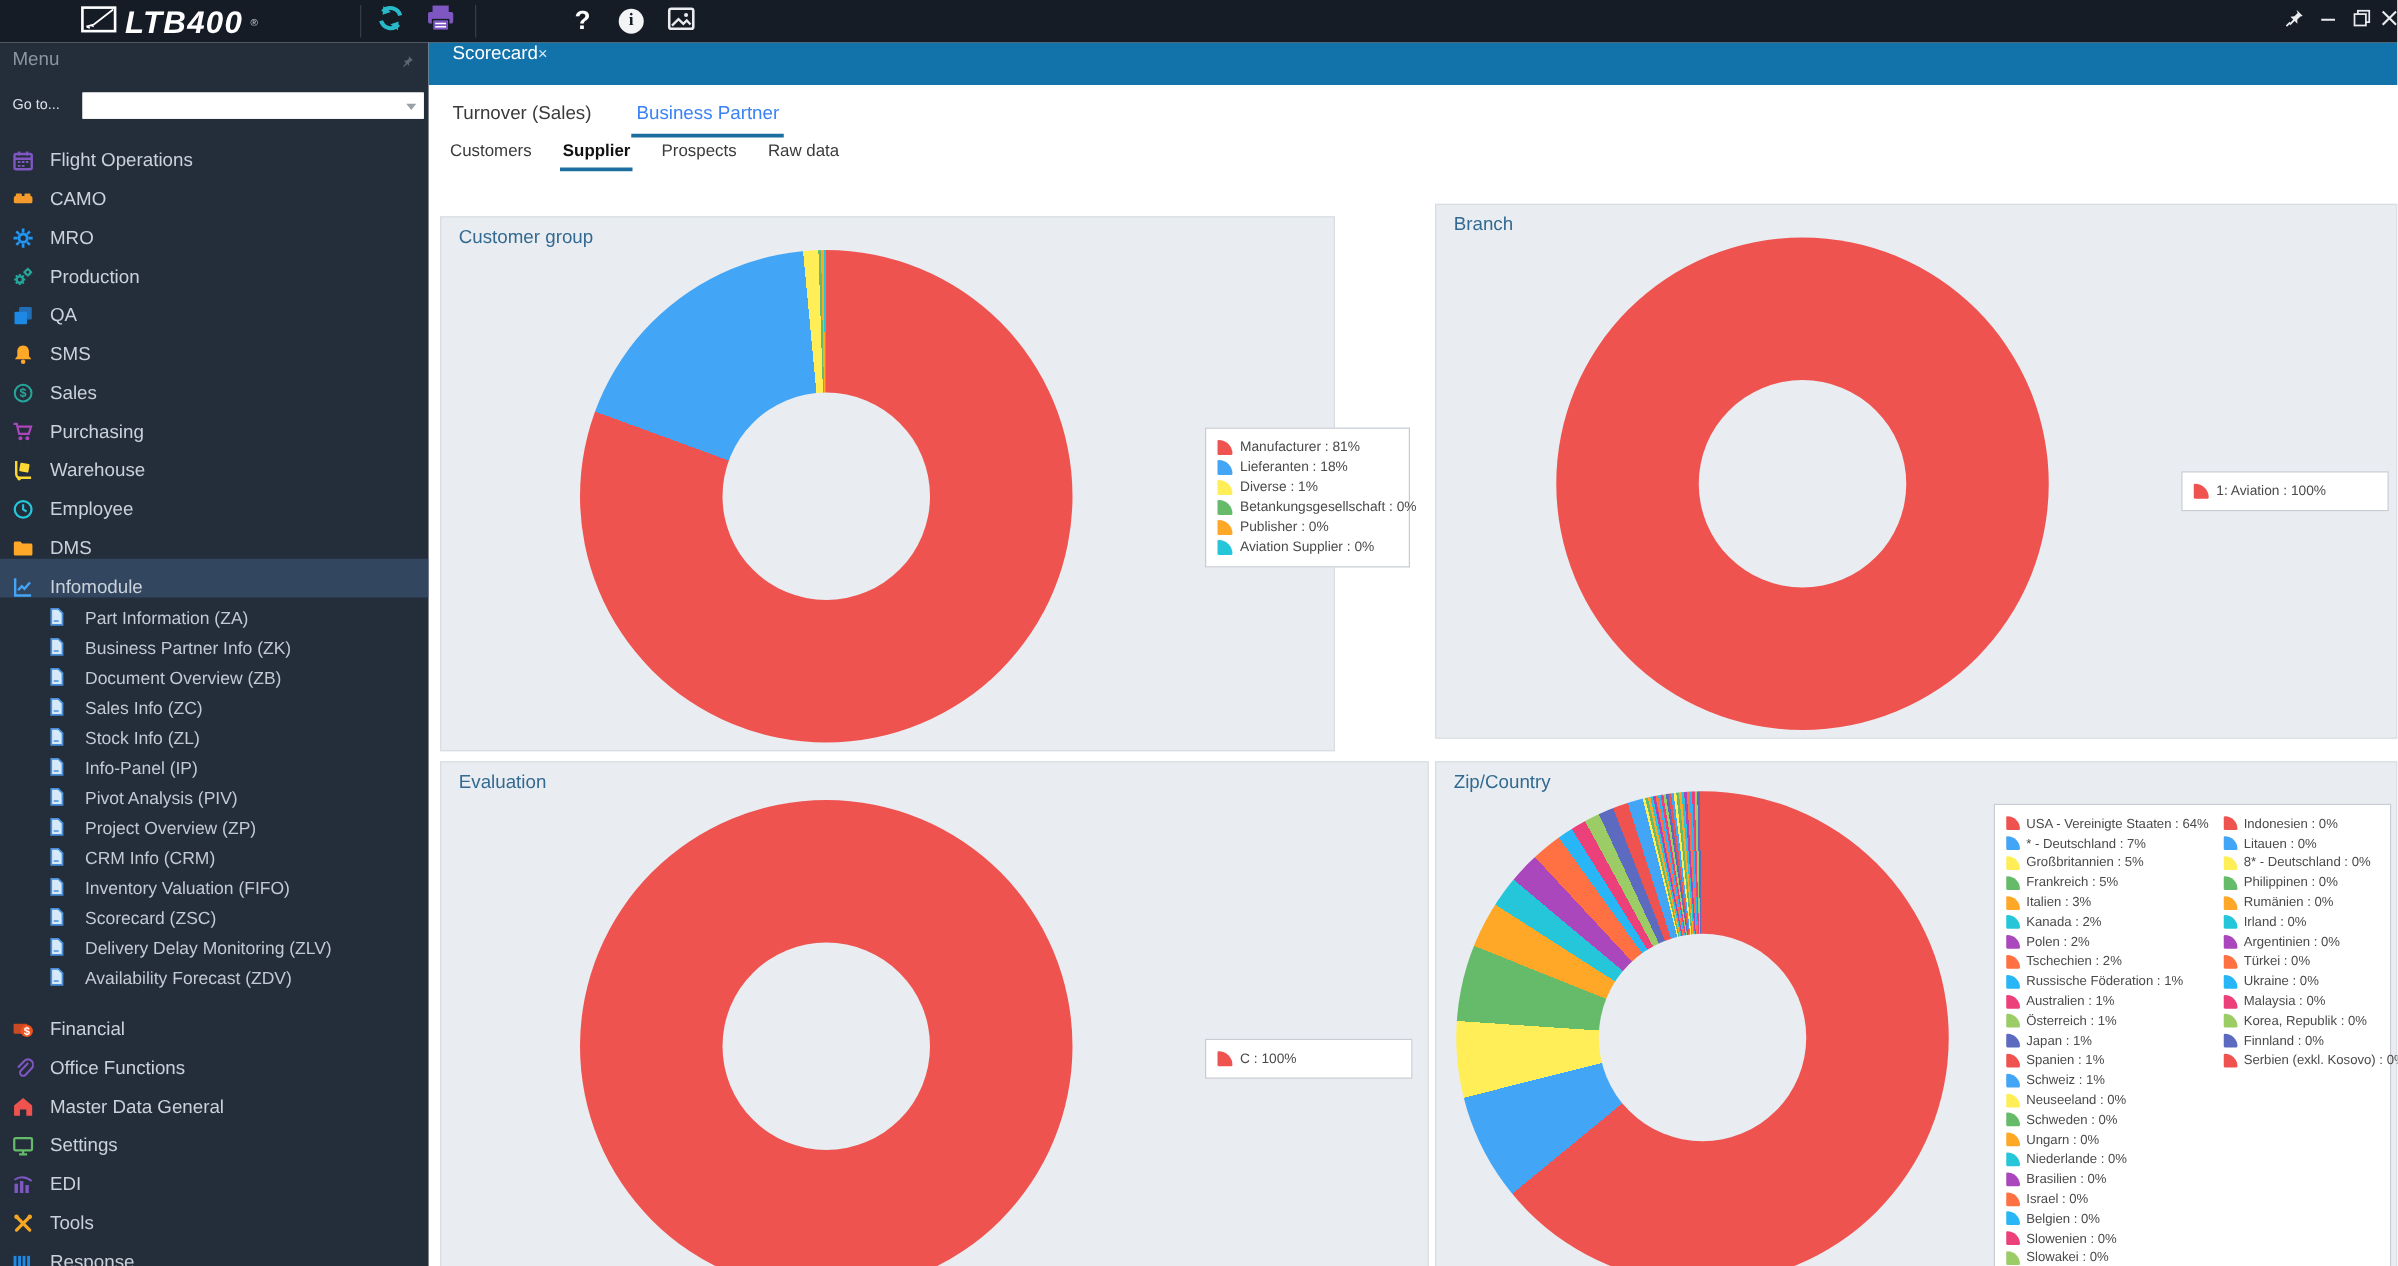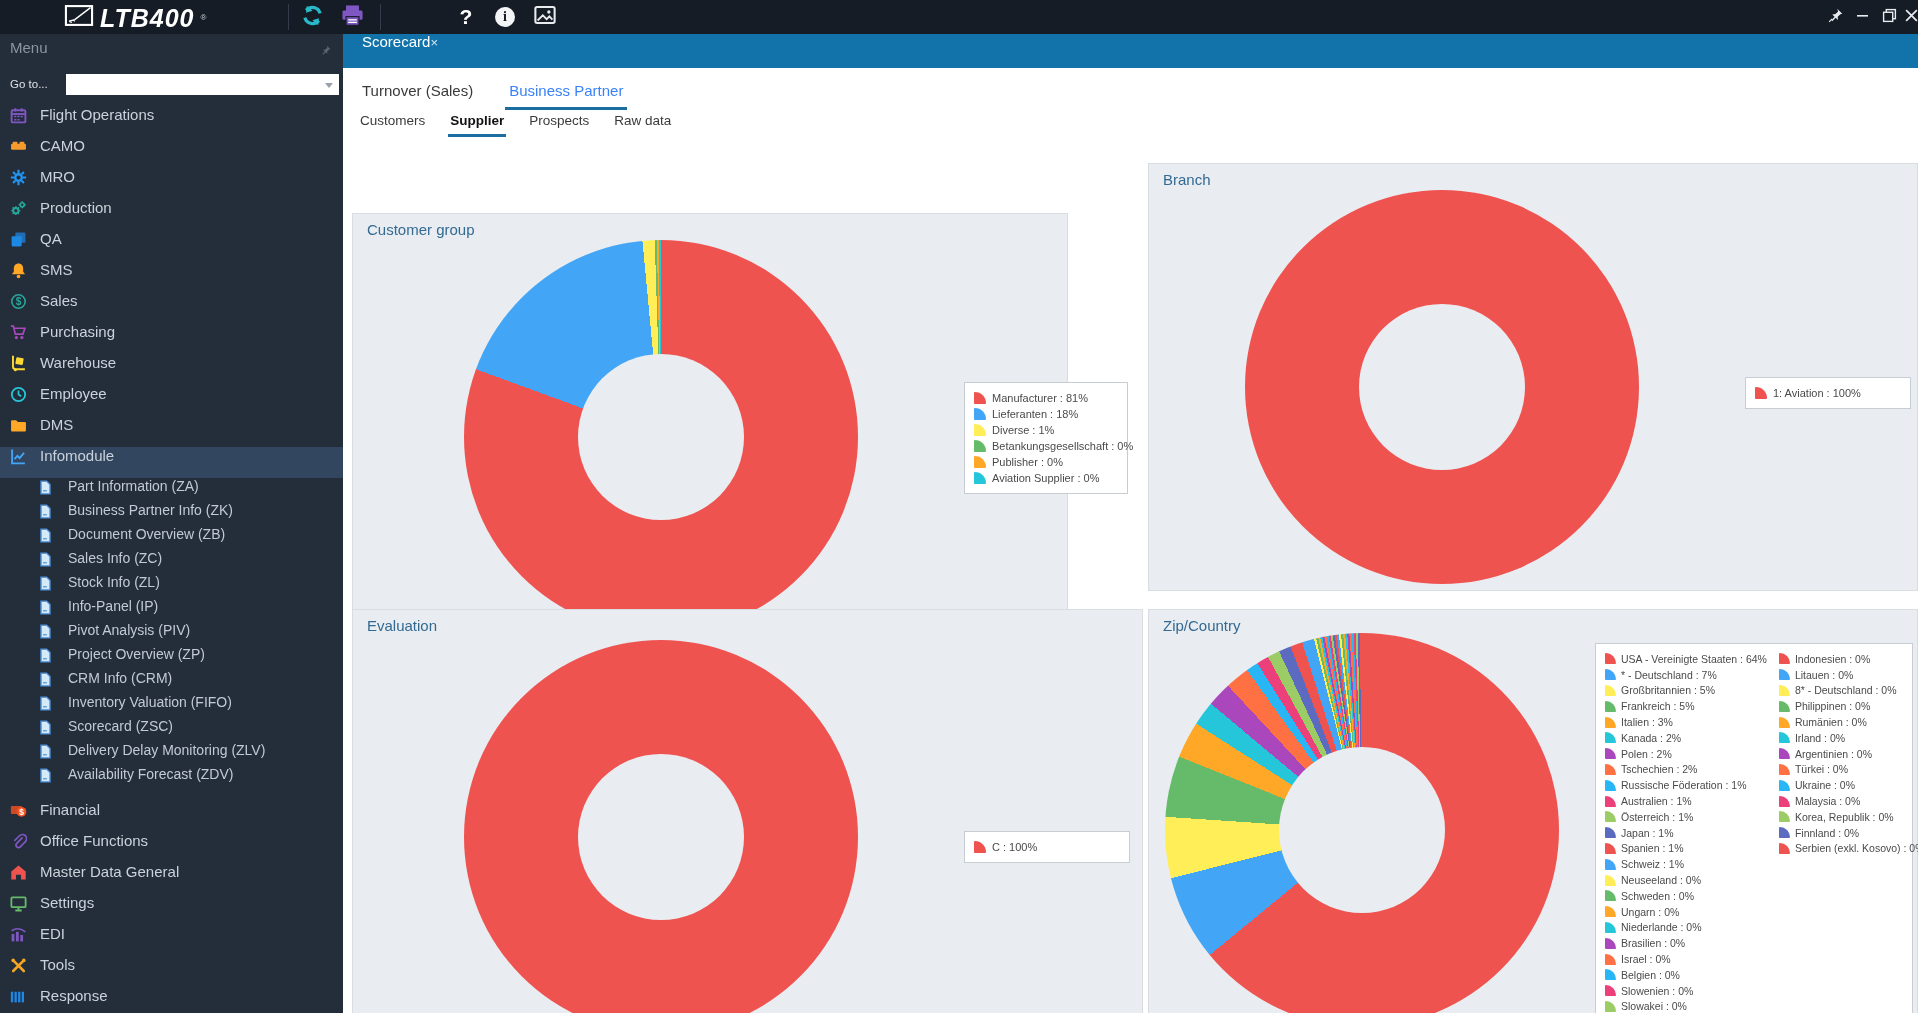--- a/index.html
+++ b/index.html
@@ -19,31 +19,31 @@
   
   .sidebar{position:absolute;left:0;top:34px;width:343px;height:979px;background:#242D3A;overflow:hidden;}
   .menu-header{position:absolute;left:0;top:0;width:343px;height:30px;}
   .menu-title{position:absolute;left:10px;top:5px;font-size:15px;color:#8B95A2;}
   .menu-pin{position:absolute;right:12px;top:8px;opacity:.55;}
   .goto-row{position:absolute;left:0;top:38px;width:343px;height:26px;}
   .goto-label{position:absolute;left:10px;top:6px;font-size:11.5px;color:#DDE2E8;}
   .combo{position:absolute;left:66px;top:2px;width:273px;height:21px;background:#fff;border:1px solid #fff;box-sizing:border-box;}
   .combo-arrow{position:absolute;right:5px;top:8px;width:0;height:0;border-left:4px solid transparent;border-right:4px solid transparent;border-top:5px solid #9aa0a8;}
   .nav{position:absolute;left:0;top:72px;width:343px;}
-  .nav-item{display:flex;align-items:flex-start;height:31px;padding-left:9px;cursor:pointer;}
+  .nav-item{display:flex;align-items:flex-end;height:31px;padding-left:9px;cursor:pointer;}
   .nav-item .nav-label{font-size:15px;color:#CAD2DB;margin-left:13px;white-space:nowrap;}
   .nav-item.sub{height:24px;padding-left:36px;}
   .nav-item.sub .nav-label{font-size:14px;color:#C2CAD4;margin-left:14px;}
   .nav-item.selected{background:#33465F;}
   .nav-item.gap{margin-top:11px;}
   .nav-icon{display:flex;align-items:center;justify-content:center;width:18px;height:18px;flex:0 0 18px;}
   
   .main{position:absolute;left:343px;top:34px;width:1575px;height:979px;background:#fff;}
   .doc-tabbar{position:absolute;left:0;top:0;width:1575px;height:34px;background:#1173AA;}
-  .doc-tab{position:absolute;left:19px;top:0;height:16px;display:flex;align-items:flex-end;color:#fff;font-size:15px;cursor:pointer;}
+  .doc-tab{position:absolute;left:19px;top:0;height:16px;display:flex;align-items:center;color:#fff;font-size:15px;cursor:pointer;}
   .doc-close{color:#D8E9F4;font-size:13px;cursor:pointer;}
   .tabs-l1{position:absolute;left:15px;top:42px;height:34px;display:flex;gap:28px;}
   .tab1{font-size:15px;color:#3A3A3A;padding:6px 4px 8px 4px;border-bottom:3px solid transparent;cursor:pointer;white-space:nowrap;}
   .tab1.active{color:#3b82f6;border-bottom:3px solid #1C6EA0;}
   .tabs-l2{position:absolute;left:15px;top:75px;height:28px;display:flex;gap:21px;}
   .tab2{font-size:13.5px;color:#3A3A3A;padding:4px 2px 6px 2px;border-bottom:3px solid transparent;cursor:pointer;white-space:nowrap;}
   .tab2.active{color:#111;font-weight:bold;border-bottom:3px solid #1C6EA0;}
   
   .panel{position:absolute;background:#E9EDF1;border:1px solid #D8DDE2;box-sizing:border-box;}
   .panel-title{position:absolute;left:14px;top:7px;font-size:15px;color:#336A91;}
@@ -467,21 +467,21 @@
       <div class="tab1">Turnover (Sales)</div>
       <div class="tab1 active">Business Partner</div>
     </div>
   <div class="tabs-l2">
       <div class="tab2">Customers</div>
       <div class="tab2 active">Supplier</div>
       <div class="tab2">Prospects</div>
       <div class="tab2">Raw data</div>
     </div>
 
-  <div class="panel" style="left:9px;top:139px;width:716px;height:428px;margin-top:40px;">
+  <div class="panel" style="left:9px;top:139px;width:716px;height:428px;">
     <div class="panel-title">Customer group</div>
     <div class="donut" style="left: 111px; top: 26px; background: conic-gradient(rgb(239, 83, 80) 0deg, rgb(239, 83, 80) 290.12deg, rgb(66, 165, 245) 290.12deg, rgb(66, 165, 245) 354.59deg, rgb(255, 238, 88) 354.59deg, rgb(255, 238, 88) 358.17deg, rgb(102, 187, 106) 358.17deg, rgb(102, 187, 106) 358.78deg, rgb(255, 167, 38) 358.78deg, rgb(255, 167, 38) 359.39deg, rgb(38, 198, 218) 359.39deg, rgb(38, 198, 218) 360deg);"></div>
     <div class="legend" style="left:611px;top:168px;width:164px;">
         <div class="legend-cols">
           <div class="legend-col">
             <div class="legend-entry">
               <span class="legend-swatch" style="background: rgb(239, 83, 80);"></span>
               <span class="legend-text">Manufacturer : 81%</span>
             </div>
             <div class="legend-entry">

